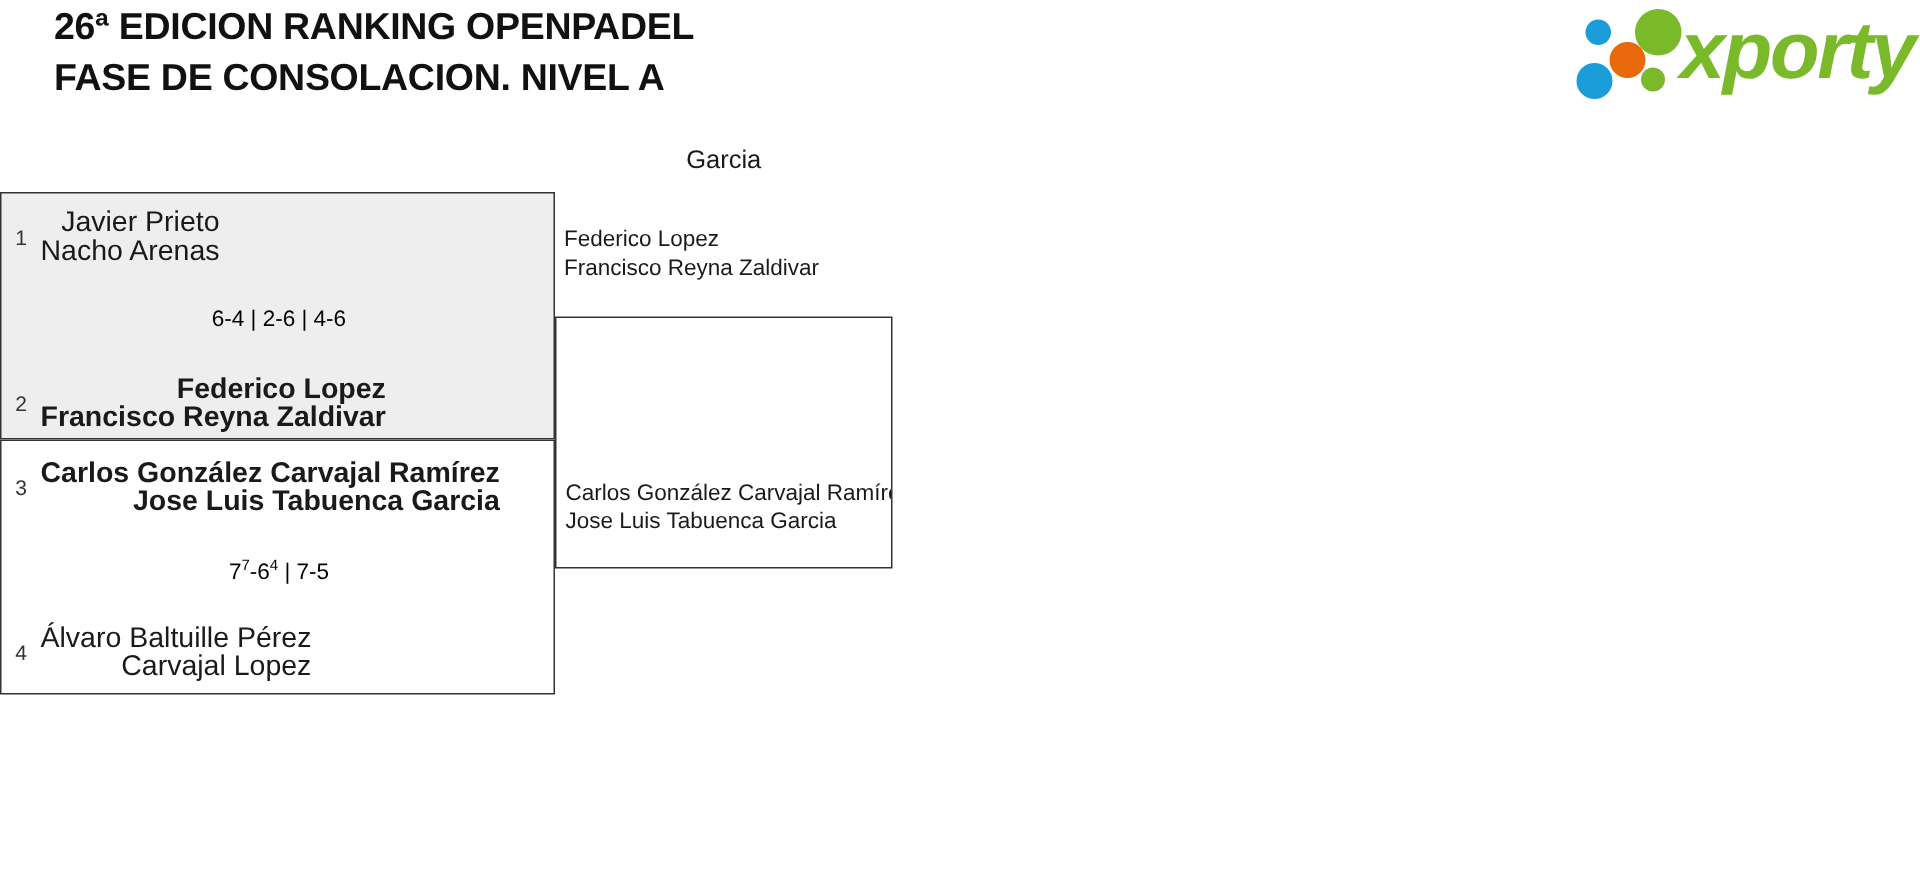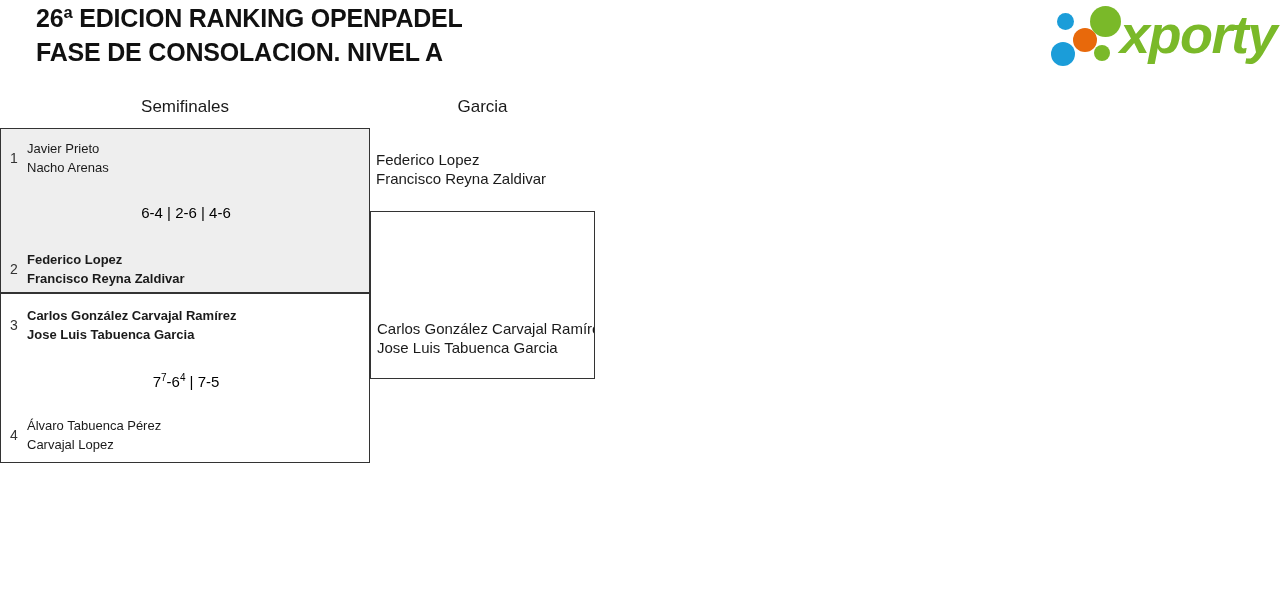--- a/index.html
+++ b/index.html
@@ -105,24 +105,25 @@
   }
   .seed {
     width: 26px;
     min-width: 26px;
     text-align: center;
     font-size: 14px;
     color: #333333;
     line-height: 19px;
   }
   .team-names {
-    font-size: 13px;
+    font-size: 19px;
     line-height: 19px;
     color: #1a1a1a;
     white-space: nowrap;
+    text-align: right;
   }
   .team-names.winner { font-weight: 700; }
   .name-line { display: block; }
 
   .m1-team-a { top: 10px; }
   .m1-team-b { top: 121px; }
   .m2-team-a { top: 12px; }
   .m2-team-b { top: 122px; }
 
   .score-line {
@@ -178,21 +179,20 @@
       <span class="dot dot-blue-big"></span>
       <span class="dot dot-green-sm"></span>
     </div>
     <div class="logo-word">xporty</div>
   </div>
 
 </div>
 
 <div class="bracket">
 
-  <div class="round-title round-title-sf">Semifinales</div>
   <div class="round-title round-title-f">Garcia</div>
 
   <div class="match-box match-1 shaded">
 
     <div class="team-row m1-team-a">
       <span class="seed">1</span>
       <span class="team-names">
         <span class="name-line">Javier Prieto</span>
         <span class="name-line">Nacho Arenas</span>
       </span>
@@ -218,21 +218,21 @@
         <span class="name-line">Carlos González Carvajal Ramírez</span>
         <span class="name-line">Jose Luis Tabuenca Garcia</span>
       </span>
     </div>
 
     <div class="score-line m2-score"><span>7</span><sup>7</sup>-<span>6</span><sup>4</sup> | 7-5</div>
 
     <div class="team-row m2-team-b">
       <span class="seed">4</span>
       <span class="team-names">
-        <span class="name-line">Álvaro Tabuenca Pérez</span>
+        <span class="name-line">Álvaro Baltuille Pérez</span>
         <span class="name-line">Carvajal Lopez</span>
       </span>
     </div>
 
   </div>
 
   <div class="final-team final-team-a">
     <span class="name-line">Federico Lopez</span>
     <span class="name-line">Francisco Reyna Zaldivar</span>
   </div>

